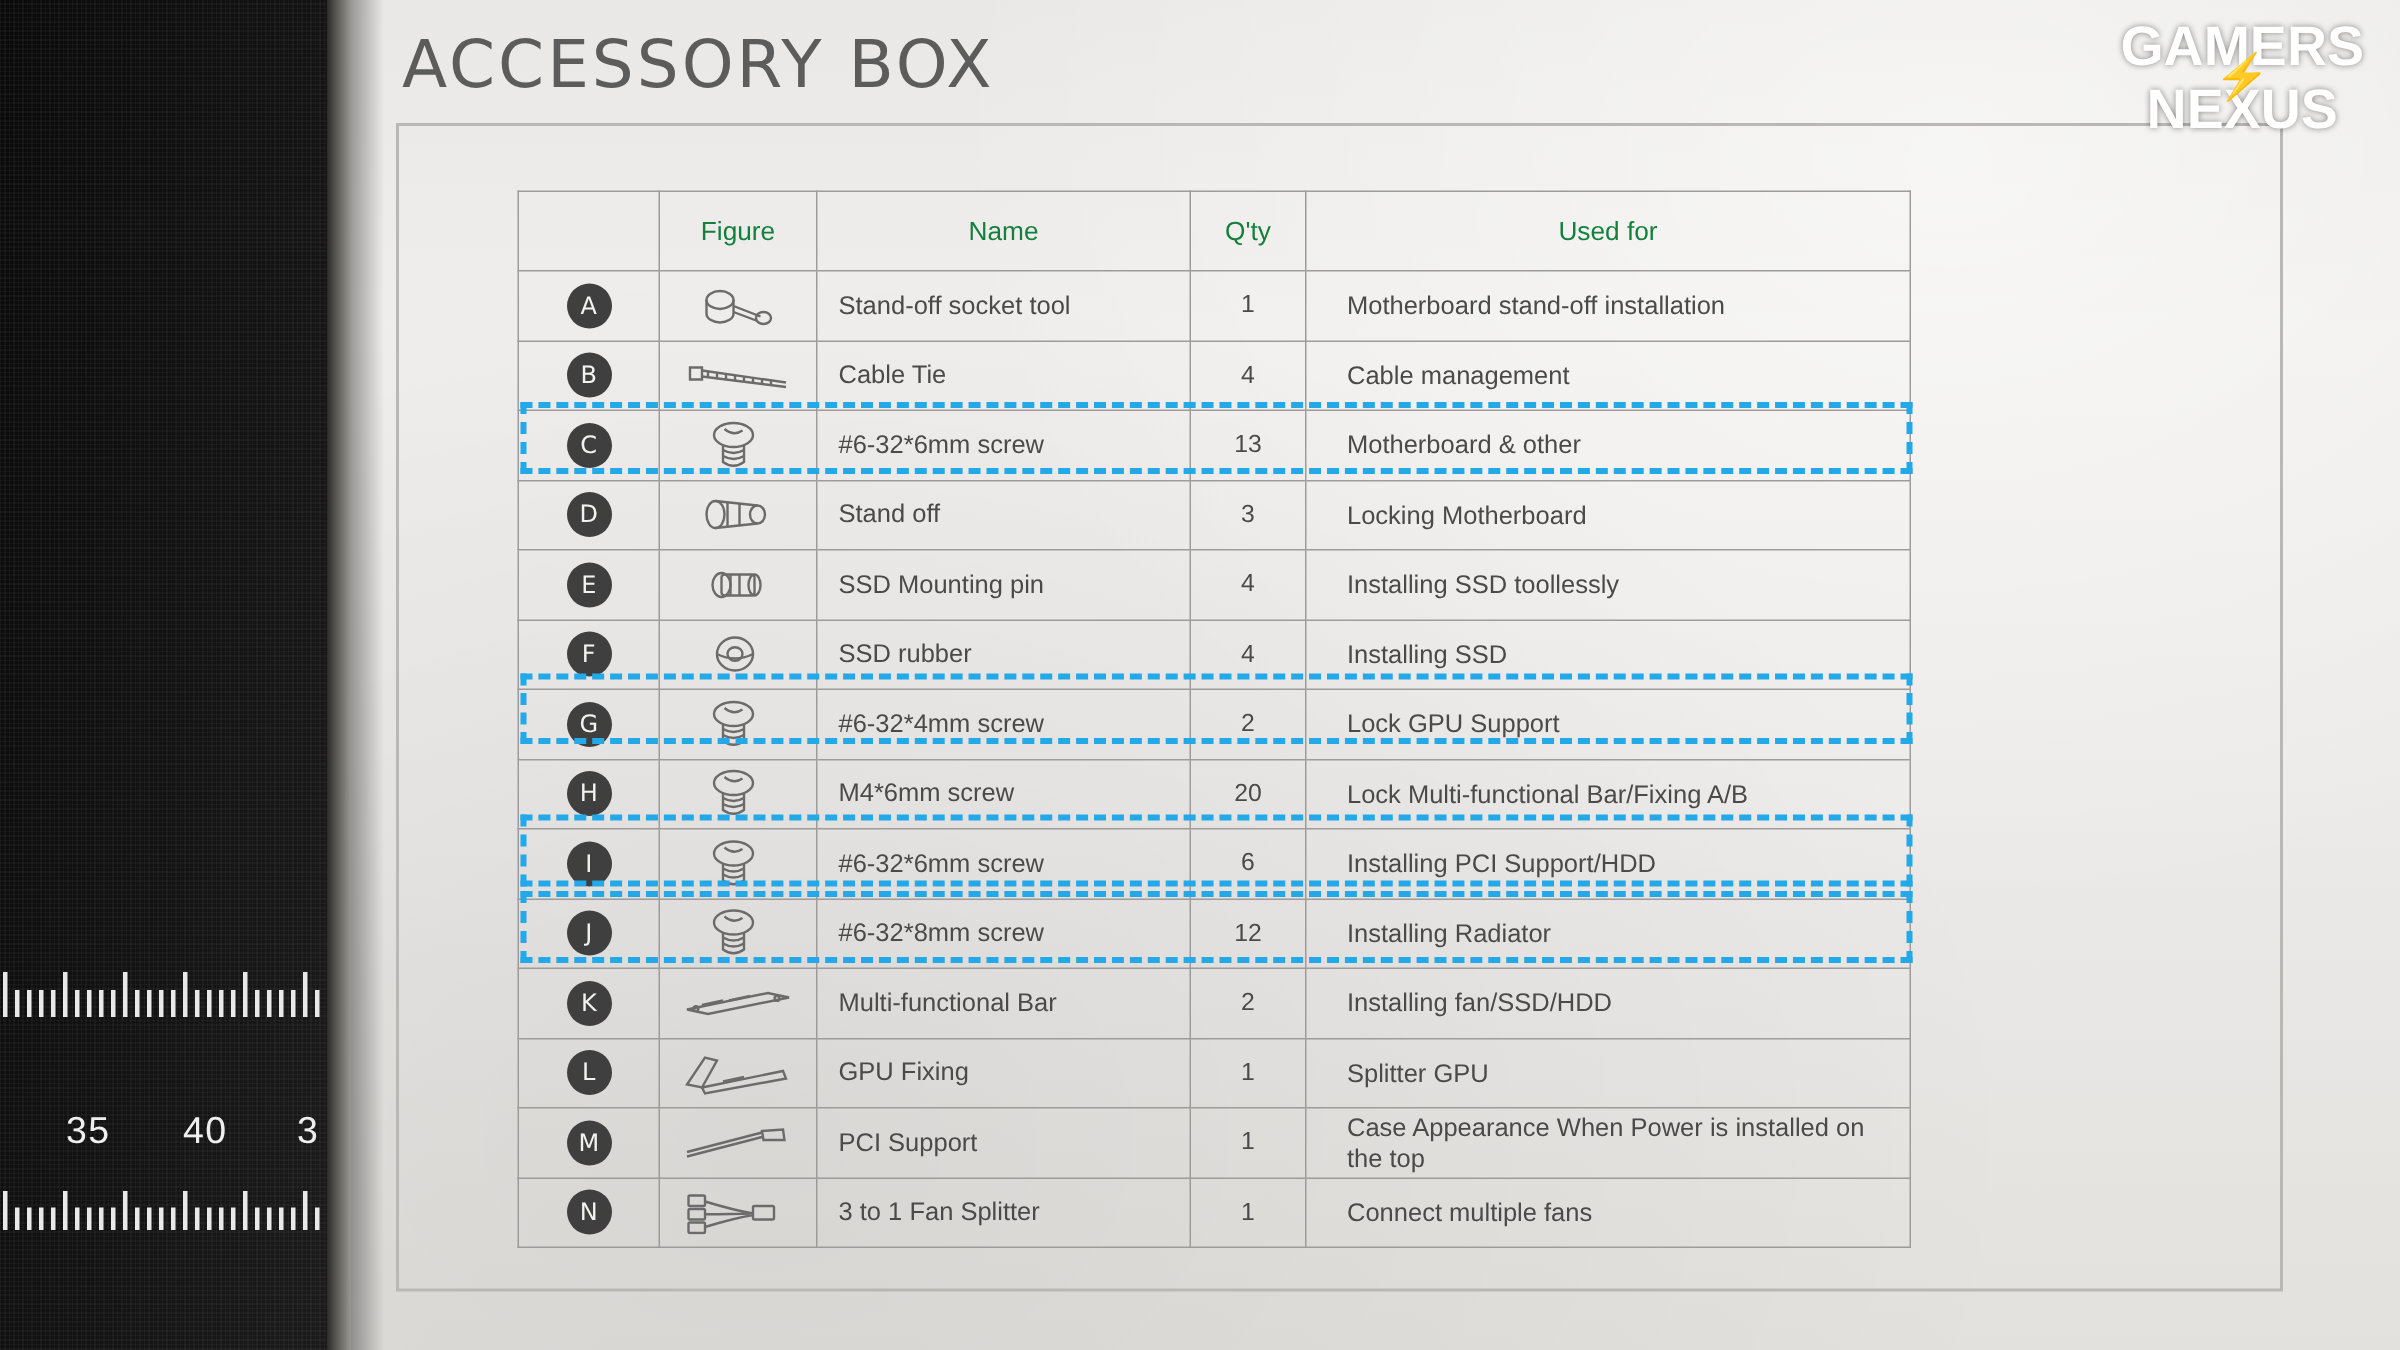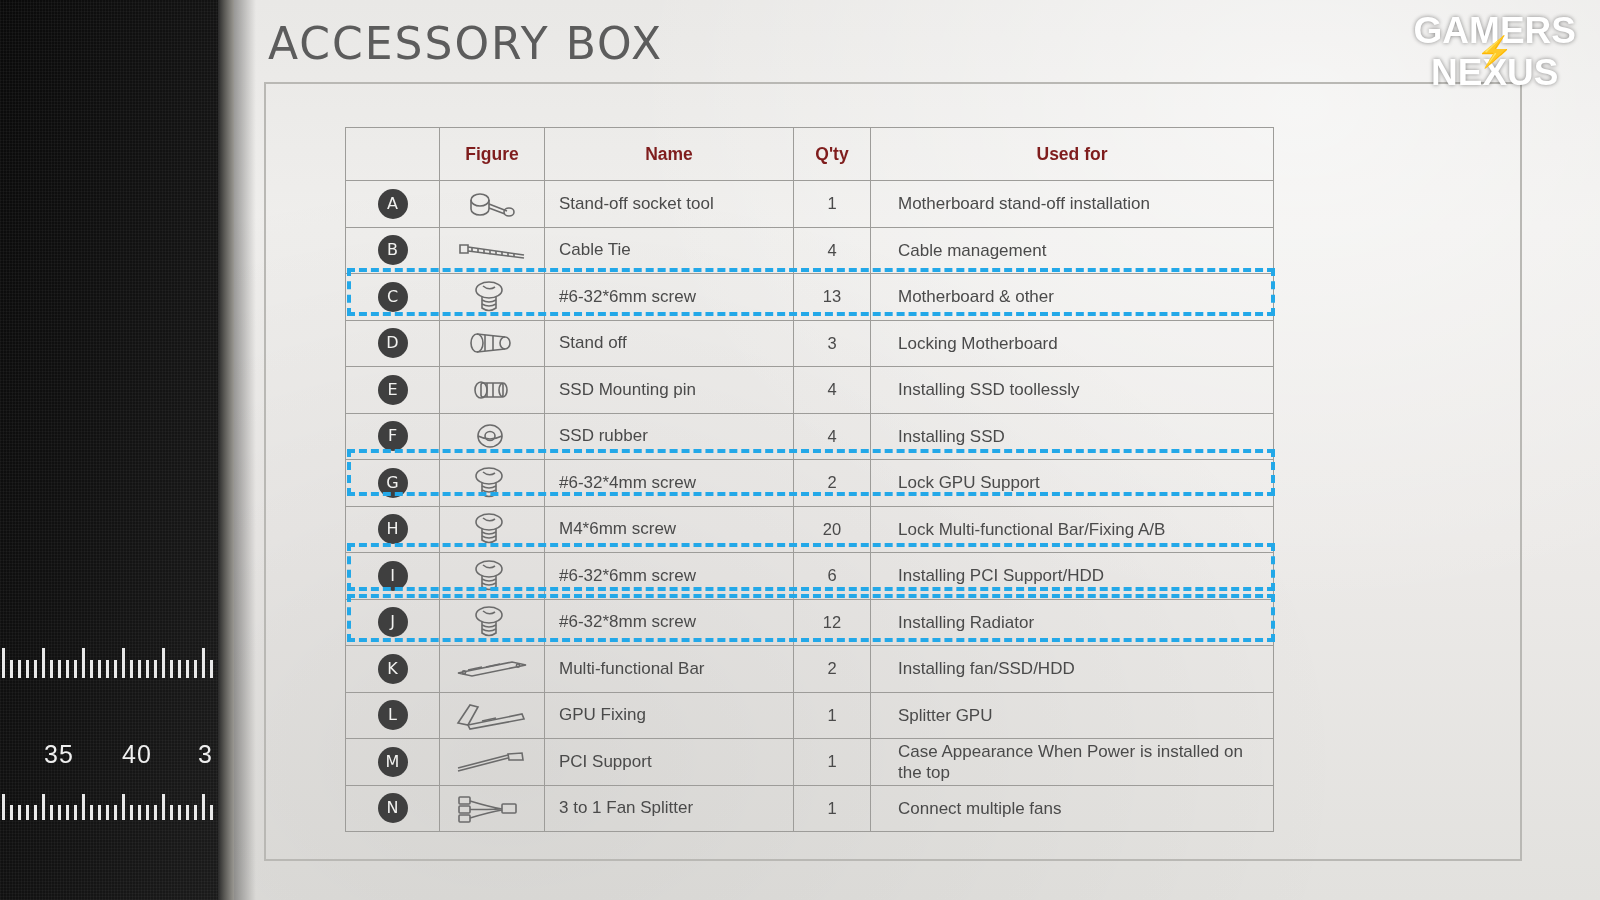--- a/index.html
+++ b/index.html
@@ -115,23 +115,23 @@
     table-layout: fixed;
     color: #4a4a4a;
     font-size: 16.5px;
   }
   table.accessory th, table.accessory td {
     border: 1px solid #9d9c99;
     padding: 0;
     background: transparent;
   }
   table.accessory th {
-    font-weight: 700;
+    font-weight: 400;
     font-size: 17.5px;
-    color: #7f1d1d;
+    color: #15803d;
     height: 52px;
   }
   col.c-letter { width: 94px; }
   col.c-figure { width: 105px; }
   col.c-name   { width: 249px; }
   col.c-qty    { width: 77px; }
   col.c-used   { width: 403px; }
 
   table.accessory td.letter {
     text-align: center;

